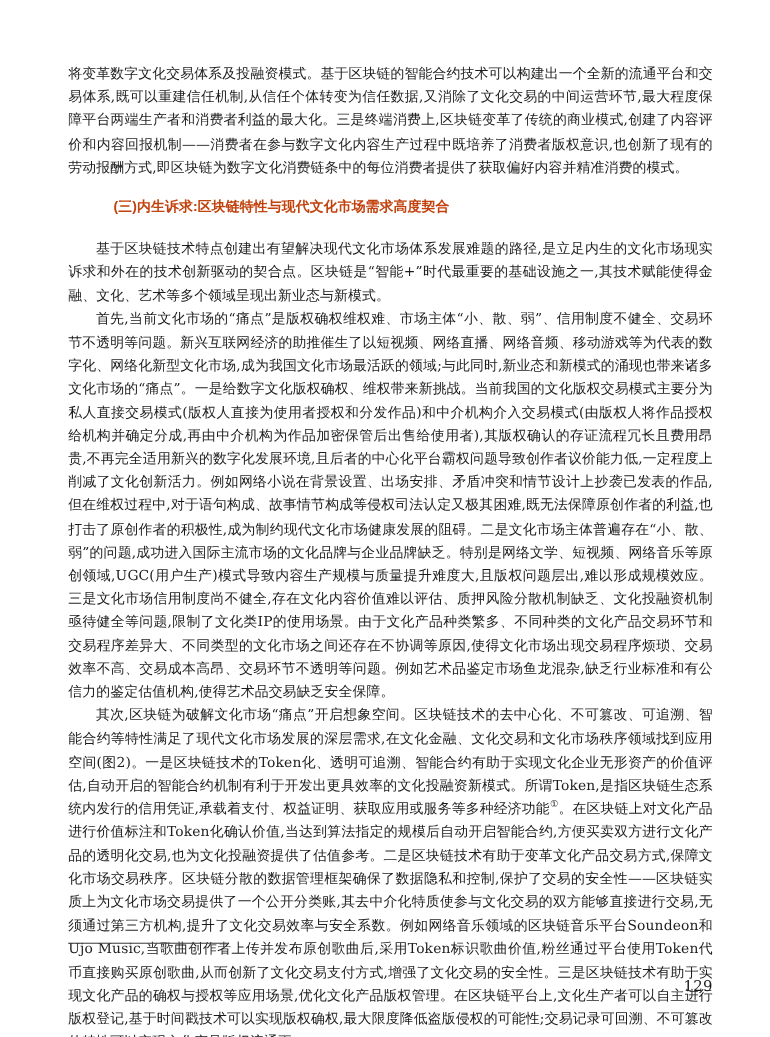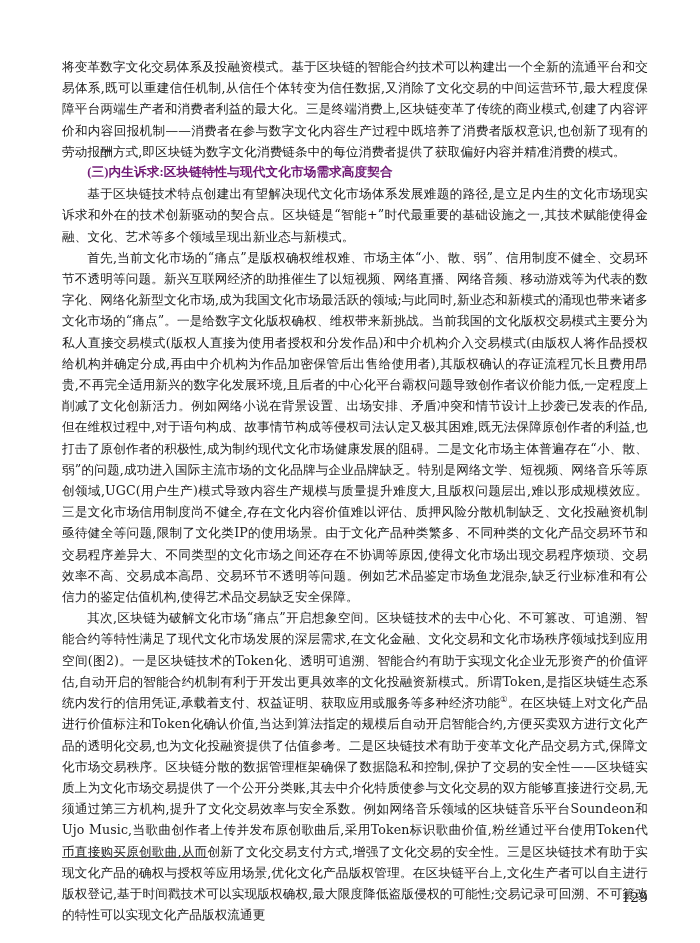--- a/index.html
+++ b/index.html
@@ -50,24 +50,24 @@
   .para.cont {
     text-indent: 0;
   }
 
   
   .heading {
     font-size: 12.6px;
     line-height: 21.2px;
     font-weight: bold;
     text-indent: 2em;
-    margin: 0;
+    margin: 16px;
     letter-spacing: 0.01em;
-    color: #701a75;
-    font-family: Liberation Serif, serif;
+    color: #c2410c;
+    font-family: Liberation Sans, sans-serif;
   }
 
   .sup {
     font-size: 8.5px;
     vertical-align: super;
     line-height: 0;
   }
 
   
   .footnote-area {

